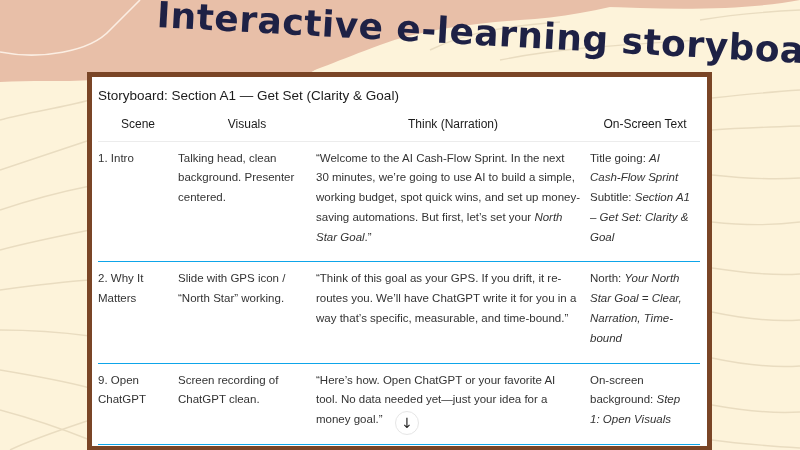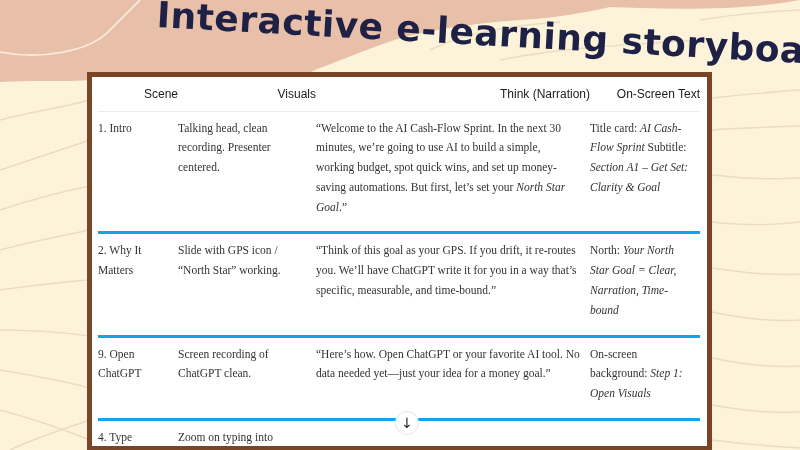--- a/index.html
+++ b/index.html
@@ -41,36 +41,35 @@
   .doc-title {
     font-size: 13.5px;
     font-weight: normal;
     color: #1b1b1b;
     height: 30px;
     line-height: 22px;
     padding-top: 4px;
   }
   table { border-collapse: collapse; width: 602px; table-layout: fixed; font-size: 11.5px; }
   th {
-    text-align: right;
+    text-align: center;
     font-weight: normal;
     color: #1b1b1b;
     font-size: 12px;
     height: 30px;
     vertical-align: middle;
     border-bottom: 1px solid #ececec;
     padding: 0 0 4px 0;
   }
   td {
     vertical-align: top;
     color: #333;
     line-height: 19.8px;
     padding: 7px 10px 14px 0;
-    border-bottom: 3px solid #0ea5e9;
-    font-family: Liberation Serif, serif;
+    border-bottom: 1px solid #0ea5e9;
   }
   em { font-style: italic; }
   .col1 { width: 80px; }
   .col2 { width: 138px; }
   .col3 { width: 274px; }
   .col4 { width: 110px; }
   .scroll-btn {
     position: absolute;
     left: 297px; top: 330px;
     width: 24px; height: 24px;
@@ -118,41 +117,42 @@
       <path d="M500 60 C560 48 620 45 700 40"></path>
       <path d="M700 20 C730 15 760 12 800 10"></path>
     </g>
   </svg>
 </div>
 
 <div class="heading">Interactive e-learning storyboard</div>
 
 <div class="frame">
   <div class="doc">
+    <div class="doc-title">Storyboard: Section A1 — Get Set (Clarity &amp; Goal)</div>
     <table>
       <colgroup>
         <col class="col1">
           <col class="col2">
           <col class="col3">
           <col class="col4">
       </colgroup>
       <thead>
         <tr>
           <th>Scene</th>
           <th>Visuals</th>
           <th>Think (Narration)</th>
           <th>On-Screen Text</th>
         </tr>
       </thead>
       <tbody>
         <tr>
           <td>1. Intro</td>
-          <td>Talking head, clean recording. Presenter centered.</td>
+          <td>Talking head, clean background. Presenter centered.</td>
           <td><span>“Welcome to the AI Cash-Flow Sprint. In the next 30 minutes, we’re going to use AI to build a simple, working budget, spot quick wins, and set up money-saving automations. But first, let’s set your </span><em>North Star Goal</em><span>.”</span></td>
-          <td><span>Title card: </span><em>AI Cash-Flow Sprint</em><span> Subtitle: </span><em>Section A1 – Get Set: Clarity &amp; Goal</em></td>
+          <td><span>Title going: </span><em>AI Cash-Flow Sprint</em><span> Subtitle: </span><em>Section A1 – Get Set: Clarity &amp; Goal</em></td>
         </tr>
         <tr>
           <td>2. Why It Matters</td>
           <td>Slide with GPS icon / “North Star” working.</td>
           <td><span>“Think of this goal as your GPS. If you drift, it re-routes you. We’ll have ChatGPT write it for you in a way that’s specific, measurable, and time-bound.”</span></td>
           <td><span>North: </span><em>Your North Star Goal = Clear, Narration, Time-bound</em></td>
         </tr>
         <tr>
           <td>9. Open ChatGPT</td>
           <td>Screen recording of ChatGPT clean.</td>

